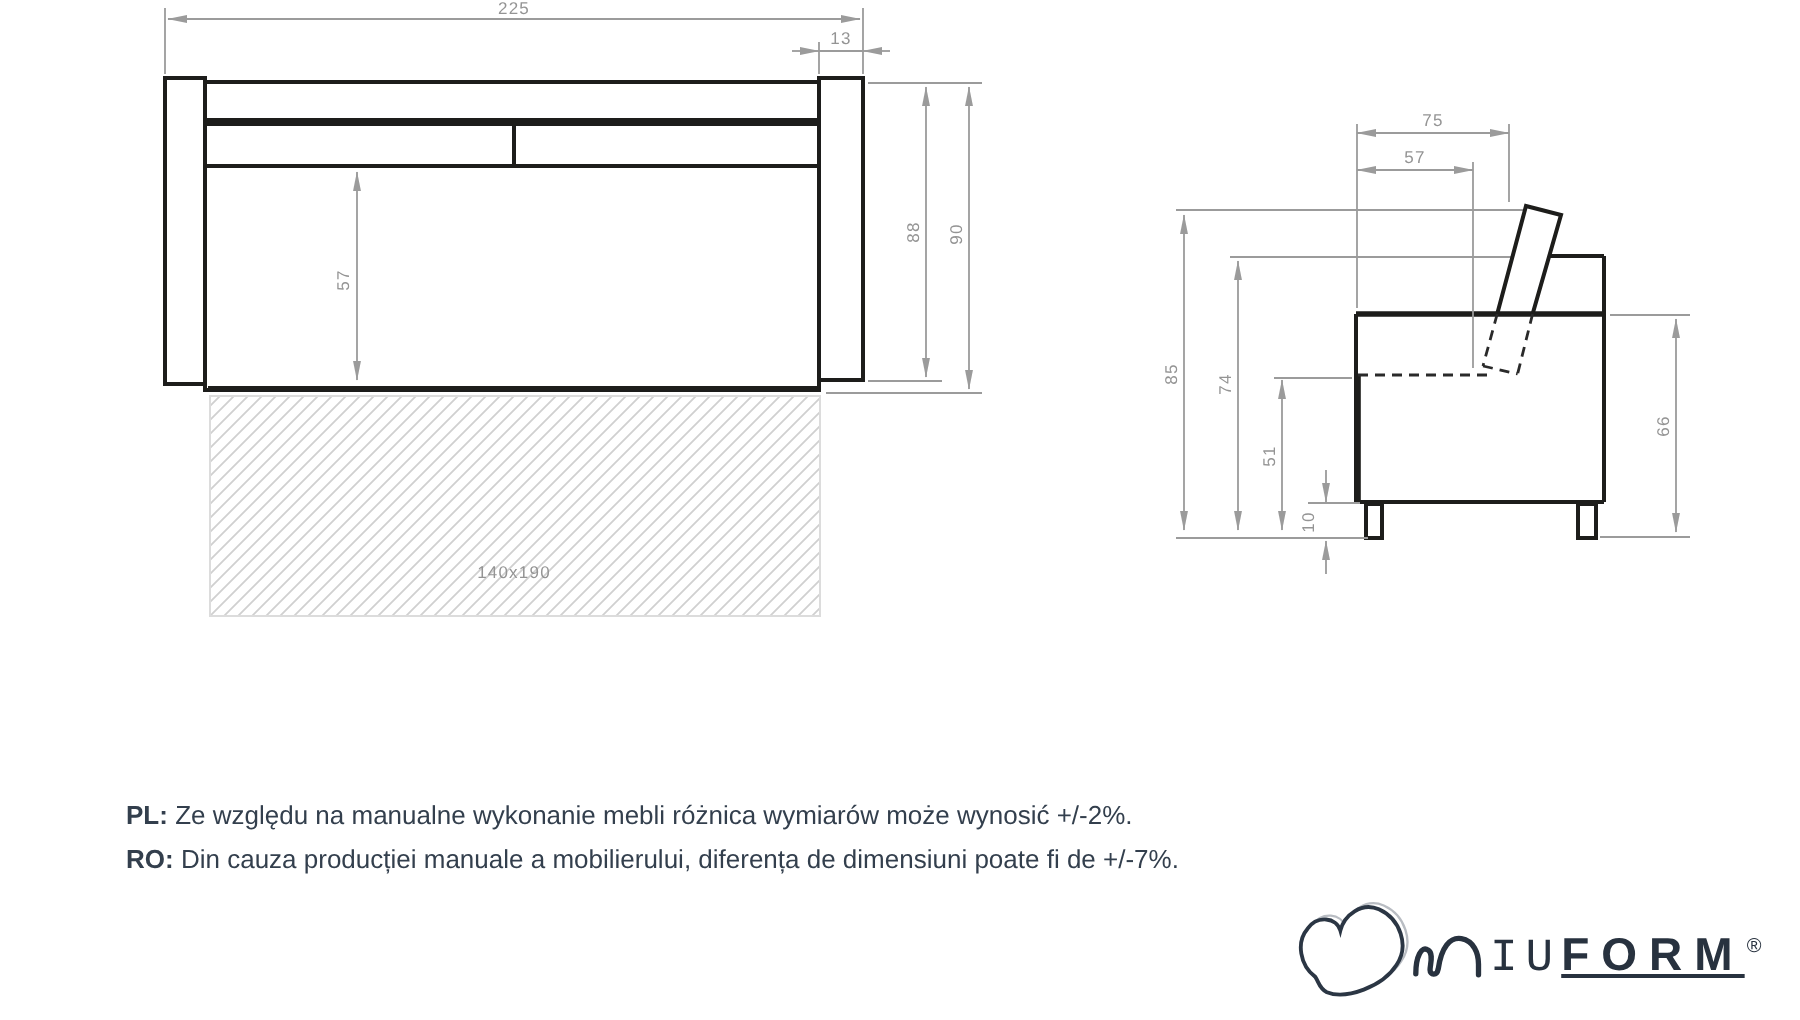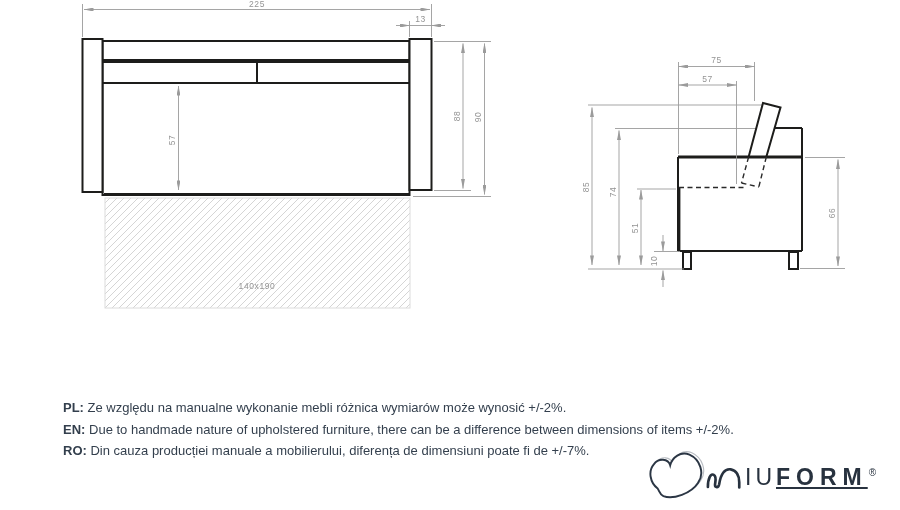--- a/index.html
+++ b/index.html
@@ -9,21 +9,21 @@
   .dim-text{font-family:"Liberation Sans",sans-serif;font-size:8.5px;fill:#949494;letter-spacing:.6px;}
   .notes{position:absolute;left:16px;top:397px;width:660px;color:#333f4d;
          font-size:13px;line-height:21.5px;}
   .note-line{white-space:nowrap;padding-left:47px;}
   .note-lang{font-weight:700;}
   .logo{position:absolute;left:644px;top:443px;width:250px;height:62px;}
   .logo-bean{position:absolute;left:0;top:3px;}
   .logo-m{position:absolute;left:62px;top:19px;}
   .logo-text{position:absolute;left:101px;top:23px;color:#28323f;font-size:23px;
              line-height:23px;white-space:nowrap;}
-  .logo-thin{font-weight:400;letter-spacing:4px;}
+  .logo-thin{font-weight:400;letter-spacing:4px;font-family:Liberation Mono, monospace;}
   .logo-bold{font-weight:700;letter-spacing:6px;text-decoration:underline;}
   .logo-reg{font-size:10px;position:relative;top:-9px;left:1px;letter-spacing:0;}
 </style>
 </head>
 <body>
 
 <div class="page">
 
   <svg class="drawing-svg" width="900" height="340" viewBox="0 0 900 340">
     <defs>
@@ -133,21 +133,20 @@
       <text class="dim-text" x="588.5" y="187" text-anchor="middle" transform="rotate(-90 588.5 187)">85</text>
       <text class="dim-text" x="615.5" y="192" text-anchor="middle" transform="rotate(-90 615.5 192)">74</text>
       <text class="dim-text" x="637.5" y="228" text-anchor="middle" transform="rotate(-90 637.5 228)">51</text>
       <text class="dim-text" x="657" y="261" text-anchor="middle" transform="rotate(-90 657 261)">10</text>
       <text class="dim-text" x="834.5" y="213" text-anchor="middle" transform="rotate(-90 834.5 213)">66</text>
     </g>
   </svg>
 
   <div class="notes">
     <div class="note-line"><span class="note-lang">PL:</span> <span>Ze względu na manualne wykonanie mebli różnica wymiarów może wynosić +/-2%.</span></div>
-    <div class="note-line"><span class="note-lang">EN:</span> <span>Due to handmade nature of upholstered furniture, there can be a difference between dimensions of items +/-2%.</span></div>
     <div class="note-line"><span class="note-lang">RO:</span> <span>Din cauza producției manuale a mobilierului, diferența de dimensiuni poate fi de +/-7%.</span></div>
   </div>
 
   <div class="logo">
     <svg class="logo-bean" width="62" height="54" viewBox="0 0 64 56">
       <path d="M 14,44 C 6,38 4,26 10,19 C 15,12 25,13 27,20 C 29,12 38,5 47,9 C 58,14 63,28 56,38 C 49,49 30,56 20,52 C 16,50 16,47 14,44 Z" fill="none" stroke="#b9bdc3" stroke-width="1.2" transform="translate(2.5,-2)"></path>
       <path d="M 14,44 C 6,38 4,26 10,19 C 15,12 25,13 27,20 C 29,12 38,5 47,9 C 58,14 63,28 56,38 C 49,49 30,56 20,52 C 16,50 16,47 14,44 Z" fill="#ffffff" stroke="#2b3644" stroke-width="2"></path>
     </svg>
     <svg class="logo-m" width="38" height="27" viewBox="0 0 40 28">
       <path d="M 2,26 C 2,17 5,11 8.5,13.5 C 11.5,15.5 9.5,21 9.5,24 C 9.5,26.5 13,27.5 13.8,23.5 C 15.5,12 20,6.5 26,7.5 C 32.5,8.7 35,15 35,21 L 35,26.5" fill="none" stroke="#28323f" stroke-width="2.8" stroke-linecap="round" stroke-linejoin="round"></path>

